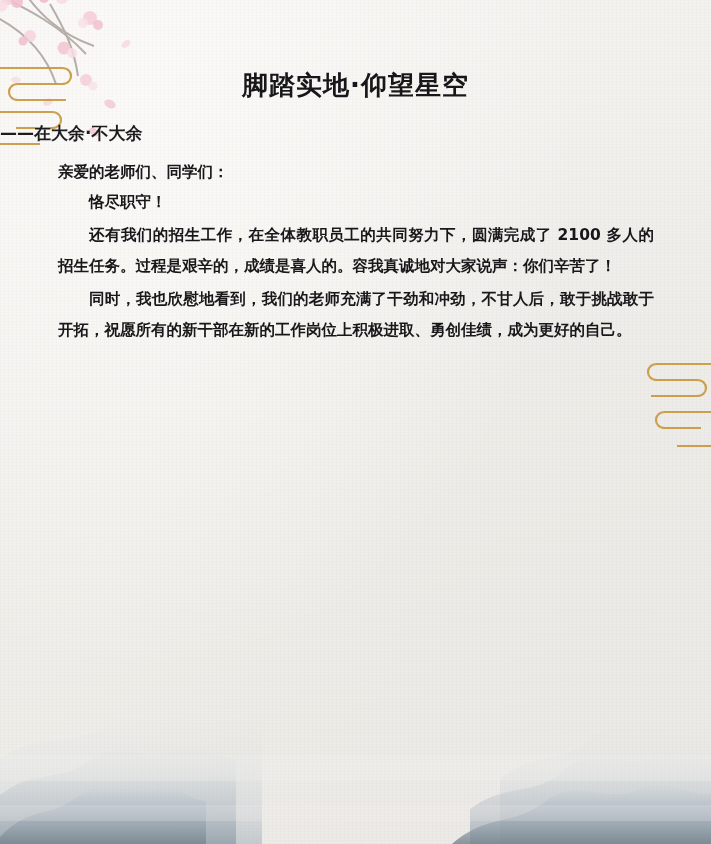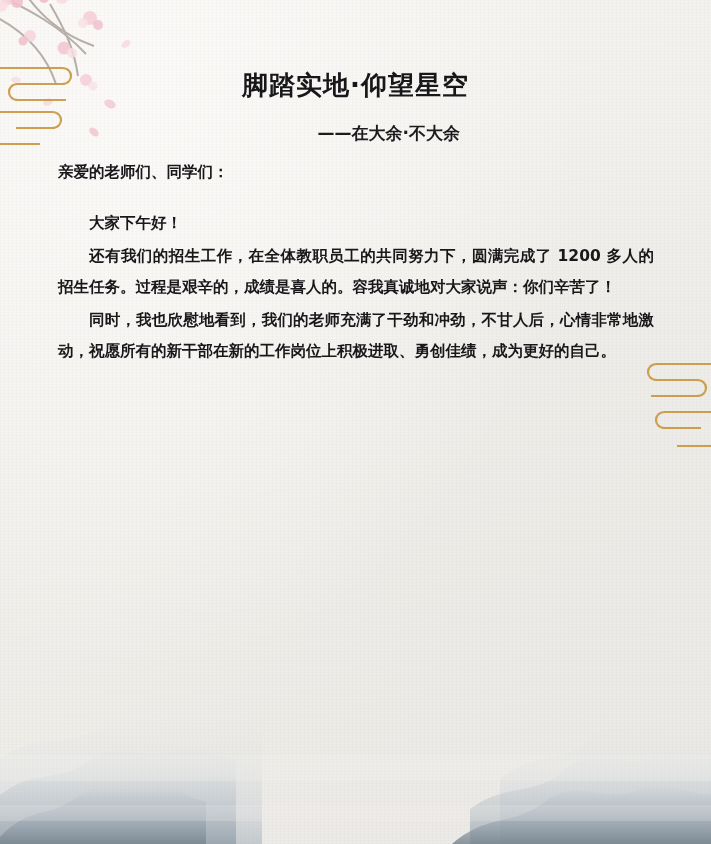--- a/index.html
+++ b/index.html
@@ -98,41 +98,41 @@
     color: #17171a;
   }
 
   .doc-subtitle {
     position: absolute;
     left: 0;
     top: 122px;
     width: 570px;
     padding-right: 110px;
     box-sizing: border-box;
-    text-align: right;
+    text-align: left;
     font-family: "DejaVu Sans", "Liberation Sans", sans-serif;
     font-size: 17px;
     font-weight: bold;
     color: #1c1c1f;
   }
 
   .body-block {
     position: absolute;
     left: 58px;
     top: 160px;
     width: 596px;
   }
 
   .salutation {
     font-family: "DejaVu Sans", "Liberation Sans", sans-serif;
     font-size: 15.5px;
     font-weight: bold;
     color: #18181b;
     line-height: 1.55;
-    margin-bottom: 24px;
+    margin-bottom: 3px;
   }
 
   .para {
     font-family: "DejaVu Sans", "Liberation Sans", sans-serif;
     font-size: 15.5px;
     font-weight: bold;
     color: #18181b;
     line-height: 2.0;
     text-indent: 2em;
     text-align: justify;
@@ -248,19 +248,19 @@
       <rect x="0" y="196" width="711" height="16" fill="#f1efeb" opacity="0.22"></rect>
     </svg>
   </div>
 
   <div id="content">
     <div class="doc-title">脚踏实地·仰望星空</div>
     <div class="doc-subtitle">——在大余·不大余</div>
 
     <div class="body-block">
       <div class="salutation">亲爱的老师们、同学们：</div>
-      <p class="para">大家下午好！</p>
-      <p class="para">还有我们的招生工作，在全体教职员工的共同努力下，圆满完成了 1200 多人的招生任务。过程是艰辛的，成绩是喜人的。容我真诚地对大家说声：你们辛苦了！</p>
-      <p class="para">同时，我也欣慰地看到，我们的老师充满了干劲和冲劲，不甘人后，心情非常地激动，祝愿所有的新干部在新的工作岗位上积极进取、勇创佳绩，成为更好的自己。</p>
+      <p class="para">恪尽职守！</p>
+      <p class="para">还有我们的招生工作，在全体教职员工的共同努力下，圆满完成了 2100 多人的招生任务。过程是艰辛的，成绩是喜人的。容我真诚地对大家说声：你们辛苦了！</p>
+      <p class="para">同时，我也欣慰地看到，我们的老师充满了干劲和冲劲，不甘人后，敢于挑战敢于开拓，祝愿所有的新干部在新的工作岗位上积极进取、勇创佳绩，成为更好的自己。</p>
     </div>
   </div>
 
 </div>
 
 </body></html>

